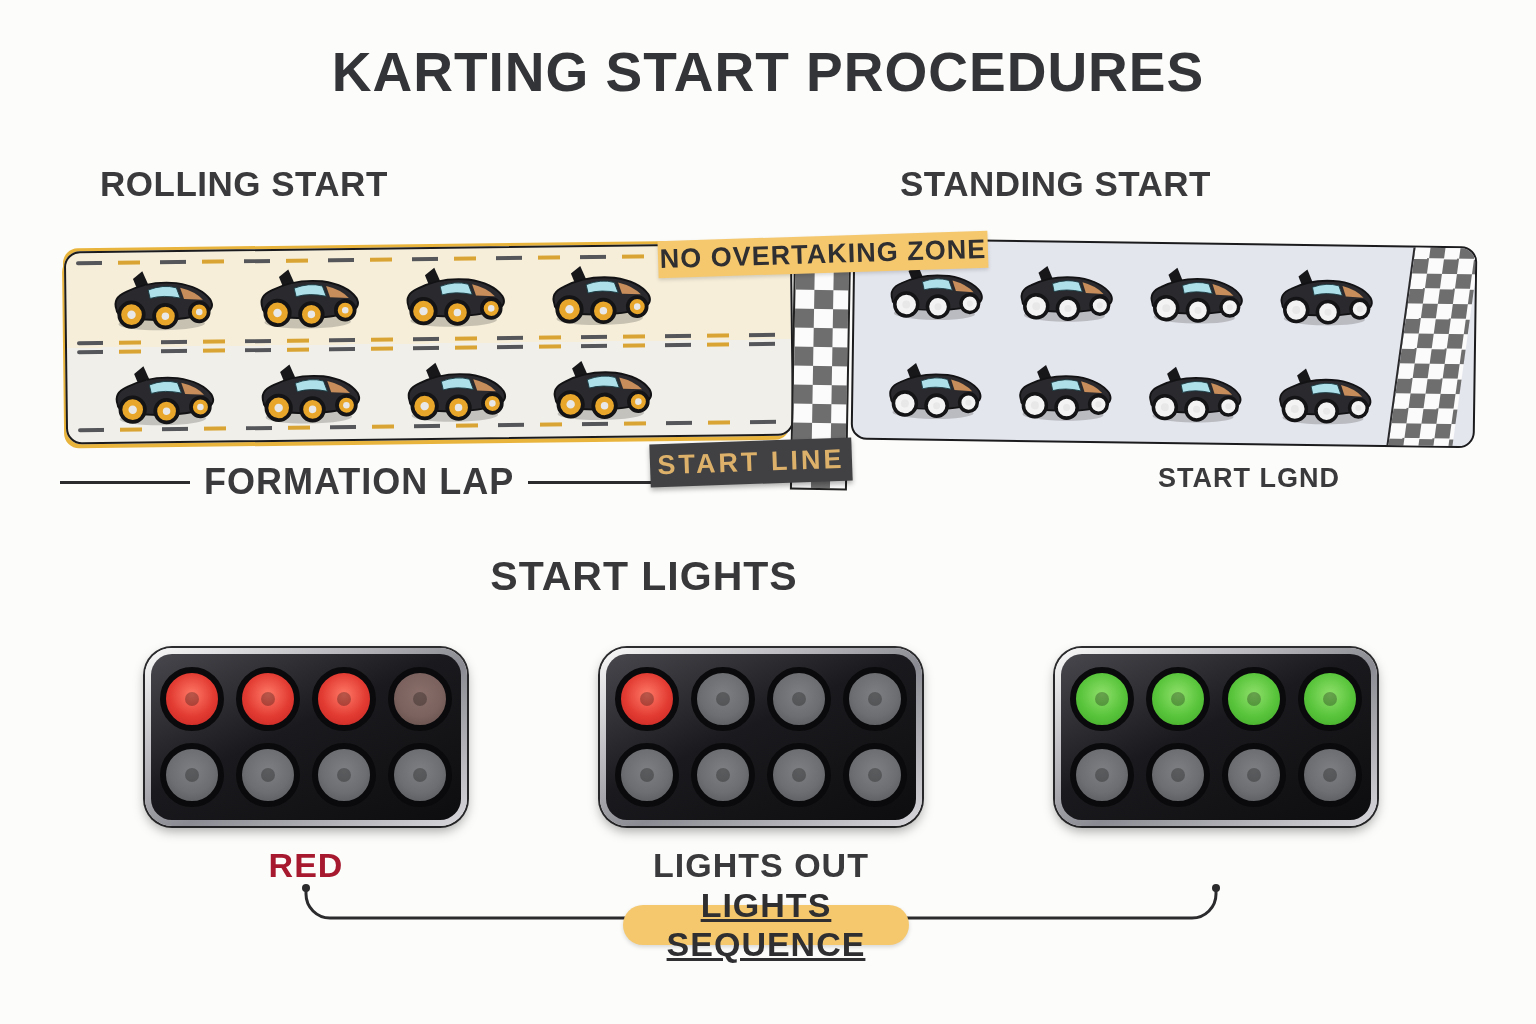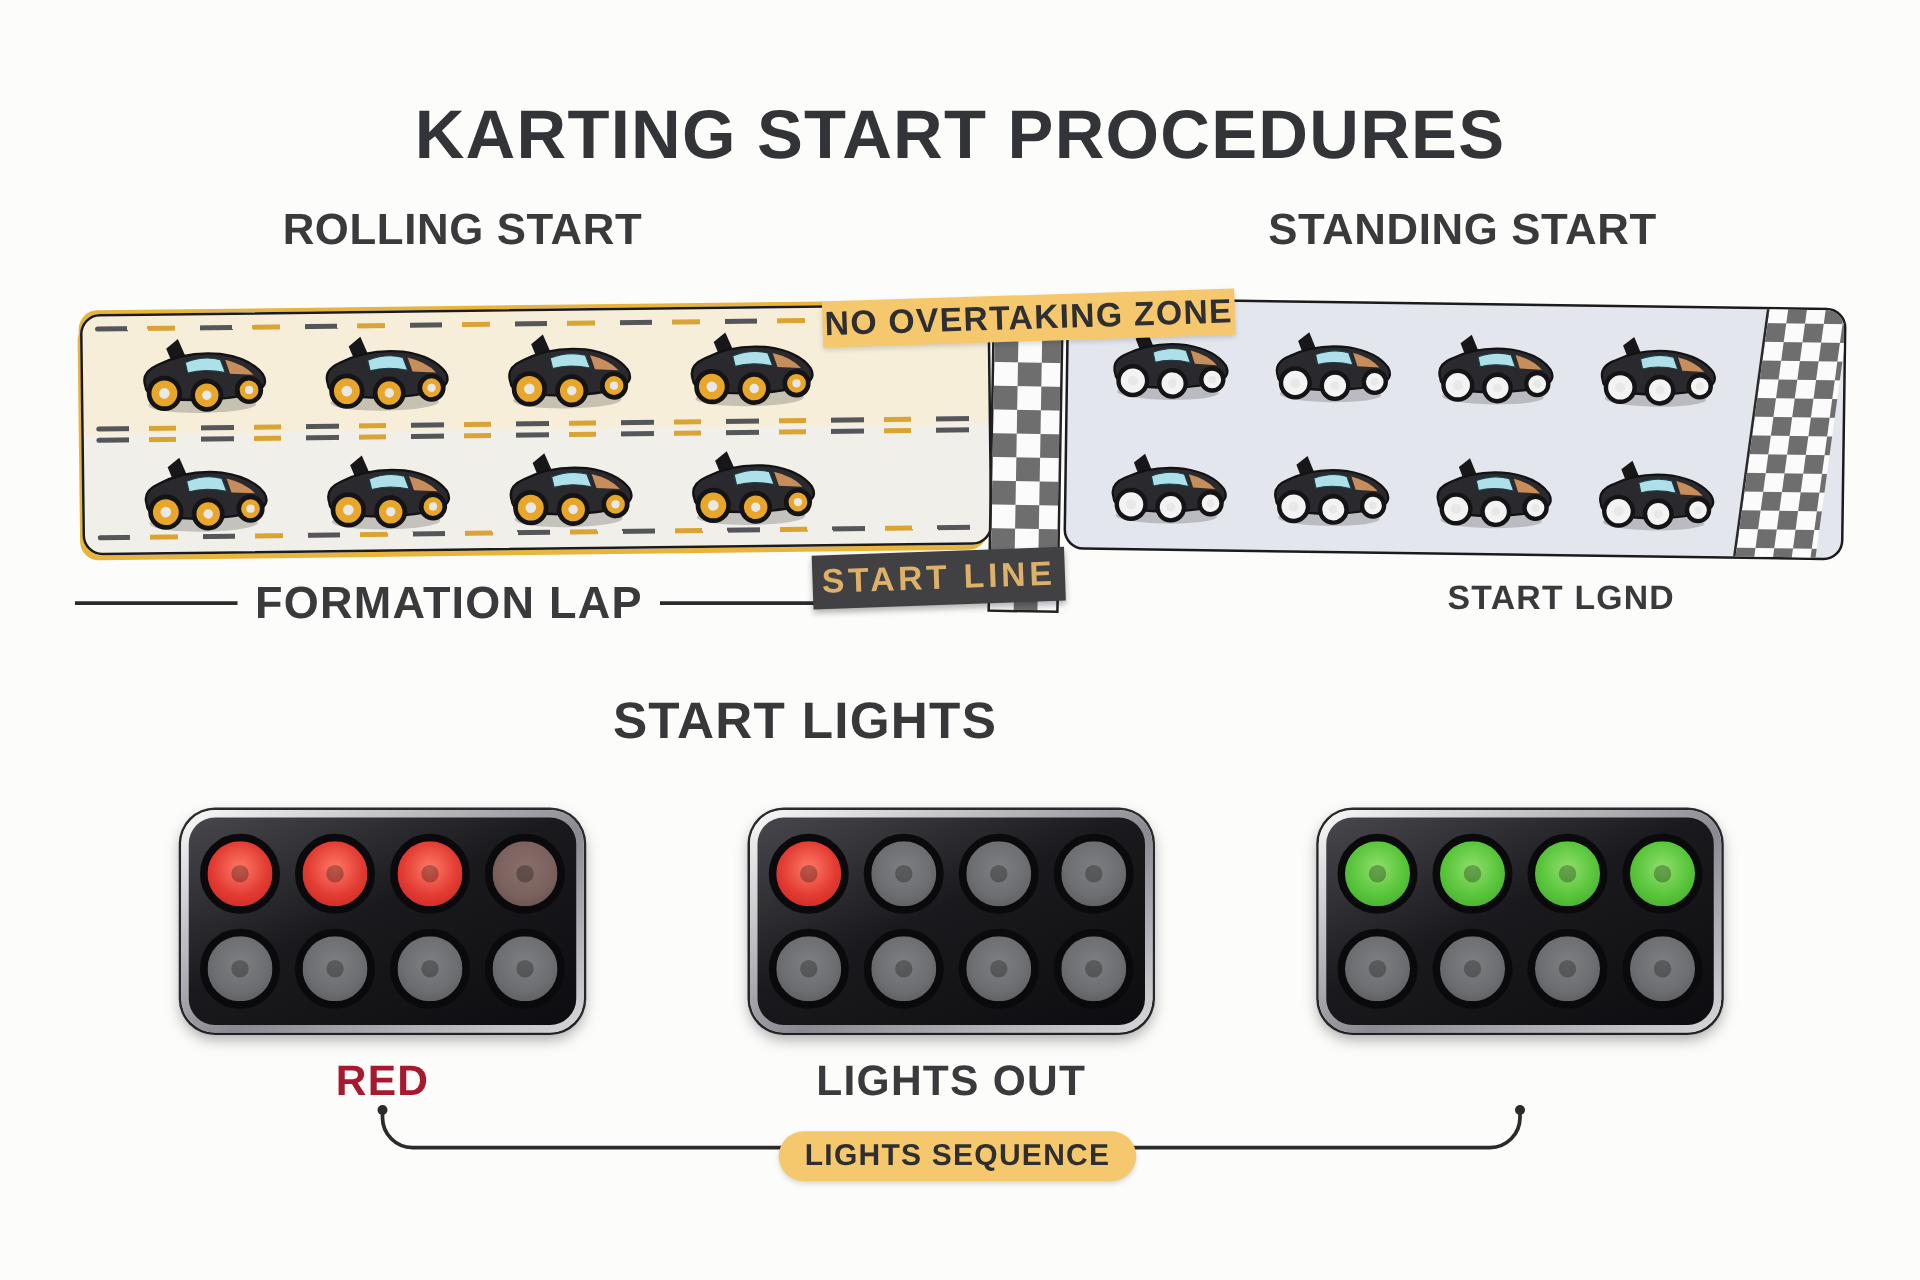--- a/index.html
+++ b/index.html
@@ -7,24 +7,24 @@
     width:1536px;height:1024px;position:relative;overflow:hidden;
     background:#fcfcfa;
     font-family:"Liberation Sans","DejaVu Sans",sans-serif;
     color:#333437;
   }
   .abs{position:absolute;}
 
   
   .title{
     top:40px;left:0;width:1536px;text-align:center;
-    font-size:55px;font-weight:700;letter-spacing:1px;color:#333437;margin-top:35px;
+    font-size:55px;font-weight:700;letter-spacing:1px;color:#333437;
   }
   .section-heading{
-    top:164px;font-size:35px;font-weight:700;letter-spacing:.5px;color:#3a3a3d;text-align:center;
+    top:164px;font-size:35px;font-weight:700;letter-spacing:.5px;color:#3a3a3d;text-align:left;
   }
   #rolling-heading{left:100px;width:540px;}
   #standing-heading{left:900px;width:540px;}
 
   
   .track{
     border:2px solid #1b1b1d;border-radius:16px;box-sizing:border-box;
     display:flex;flex-direction:column;
   }
   #left-track{
@@ -136,21 +136,21 @@
   .light.dim_red{background:radial-gradient(circle at 50% 42%,#8a6f6a,#7b625e 55%,#5e4a47);}
 
   .panel-label{
     margin-top:20px;text-align:center;font-size:34px;font-weight:700;letter-spacing:1px;
   }
 
   
   #sequence-bracket{left:0;top:882px;width:1536px;height:80px;z-index:1;}
   #sequence-pill{
     left:623px;top:905px;width:286px;height:40px;border-radius:20px;
-    font-size:24px;letter-spacing:1px;z-index:2;
+    font-size:34px;letter-spacing:1px;z-index:2;text-decoration:underline;
   }
 </style>
 </head>
 <body>
 
 <div class="abs title">KARTING START PROCEDURES</div>
 
 <div class="abs section-heading" id="rolling-heading">ROLLING START</div>
 <div class="abs section-heading" id="standing-heading">STANDING START</div>
 

